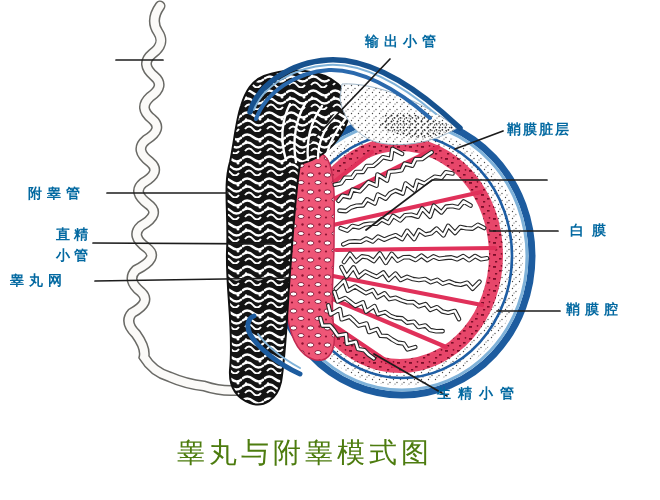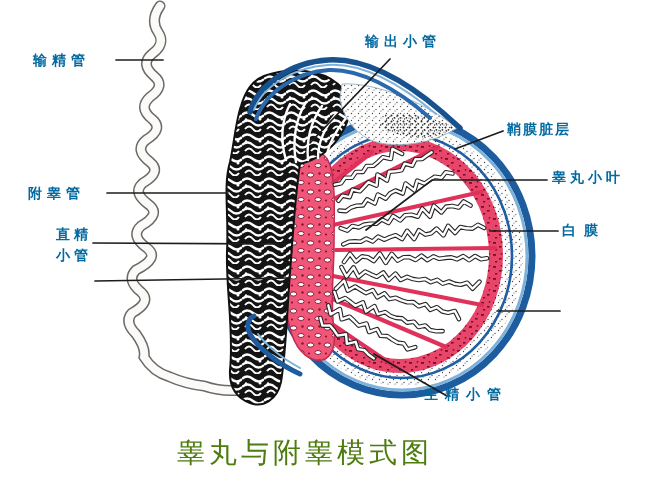--- a/index.html
+++ b/index.html
@@ -2,31 +2,31 @@
 <html><head>
 <meta charset="utf-8">
 <style>
   html,body{margin:0;padding:0;background:#fff;}
   #canvas{position:relative;width:660px;height:500px;background:#ffffff;overflow:hidden;
           font-family:"Liberation Sans","DejaVu Sans",sans-serif;}
   #fig{position:absolute;left:0;top:0;}
   .lbl{position:absolute;color:#0369a1;font-size:14px;font-weight:bold;
        letter-spacing:5px;white-space:nowrap;line-height:21px;}
   .lbl.tight{letter-spacing:2px;}
-  .lbl.wide{letter-spacing:8px;}
+  .lbl.wide{letter-spacing:8px;margin-left:8px;}
   #lbl-vas{left:33px;top:50px;}
   #lbl-efferent{left:365px;top:31px;}
   #lbl-epid-duct{left:28px;top:183px;}
   #lbl-straight{left:30px;top:224px;width:62px;text-align:right;letter-spacing:4px;}
   #lbl-rete{left:10px;top:270px;}
   #lbl-visceral{left:507px;top:119px;}
   #lbl-lobule{left:552px;top:167px;letter-spacing:4px;}
   #lbl-albuginea{left:562px;top:220px;}
   #lbl-cavity{left:566px;top:299px;}
-  #lbl-seminiferous{left:424px;top:384px;letter-spacing:7px;}
+  #lbl-seminiferous{left:437px;top:384px;letter-spacing:7px;font-family:Liberation Mono, monospace;}
   #diagram-title{position:absolute;left:150px;top:434px;width:310px;text-align:center;
        font-family:"Liberation Serif","DejaVu Serif",serif;font-weight:normal;
        font-size:28px;letter-spacing:4px;color:#4d7c0f;}
 </style>
 </head>
 <body>
 
 <div id="canvas">
 
   <svg id="fig" width="660" height="500" viewBox="0 0 660 500">
@@ -170,26 +170,26 @@
       <line x1="93" y1="243" x2="286" y2="244"></line>
       <line x1="95" y1="281" x2="289" y2="278"></line>
       <line x1="503" y1="131" x2="455" y2="149"></line>
       <polyline points="547,180 432,180 366,230"></polyline>
       <line x1="558" y1="231" x2="490" y2="231"></line>
       <line x1="560" y1="311" x2="497" y2="311"></line>
       <line x1="447" y1="396" x2="374" y2="354"></line>
     </g>
   </svg>
 
-  <div class="lbl" id="lbl-vas">输精管</div>
   <div class="lbl" id="lbl-efferent">输出小管</div>
   <div class="lbl" id="lbl-epid-duct">附睾管</div>
   <div class="lbl" id="lbl-straight">
     <div>直精</div>
     <div>小管</div>
   </div>
+  <div class="lbl" id="lbl-rete">睾丸网</div>
   <div class="lbl tight" id="lbl-visceral">鞘膜脏层</div>
-  <div class="lbl" id="lbl-lobule">睾丸小叶</div>
   <div class="lbl wide" id="lbl-albuginea">白膜</div>
+  <div class="lbl" id="lbl-cavity">鞘膜腔</div>
   <div class="lbl" id="lbl-seminiferous">生精小管</div>
 
   <div id="diagram-title">睾丸与附睾模式图</div>
 </div>
 
 </body></html>

